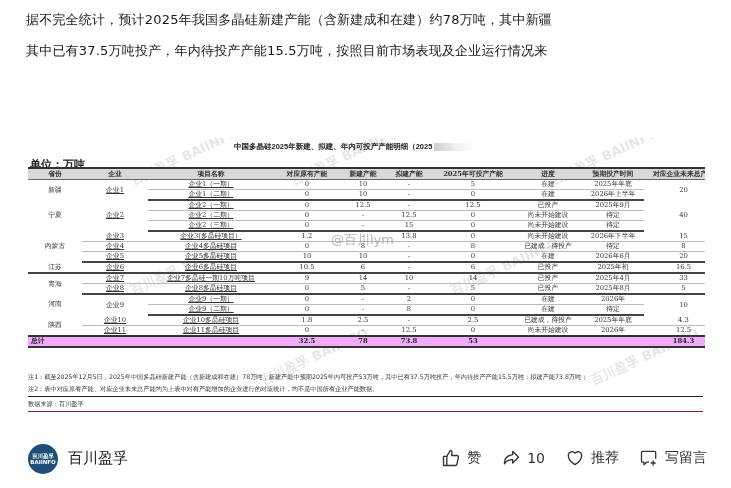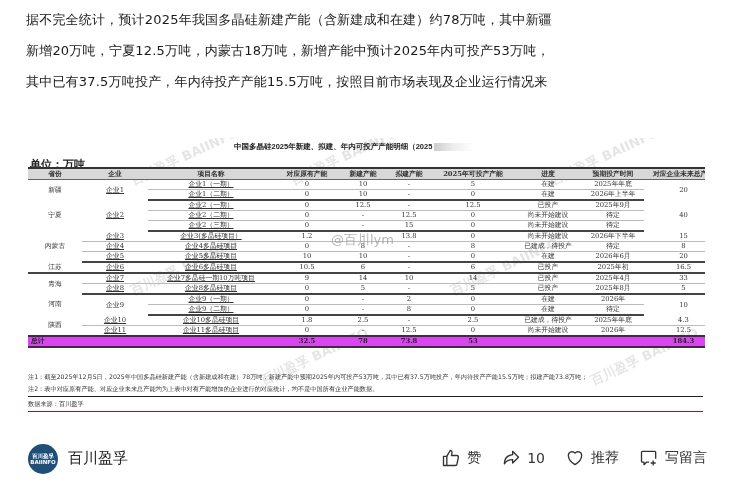--- a/index.html
+++ b/index.html
@@ -45,21 +45,21 @@
     text-align: center; padding: 0 1px; white-space: nowrap;
   }
   table.cap td {
     height: 9.55px; text-align: center; padding: 0 1px;
     white-space: nowrap; border-bottom: 1px solid #bbb; line-height: 9px;
   }
   table.cap td.prov, table.cap td.ent, table.cap td.future { border-bottom: none; }
   table.cap tr.grp-end td { border-bottom: 2px solid #444; }
   table.cap td.ul { text-decoration: underline; }
   table.cap tr.total td {
-    background: #d946ef; font-weight: bold; height: 10px;
+    background: #f0abfc; font-weight: bold; height: 10px;
     border-top: 2px solid #333; border-bottom: 2px solid #333; color: #222;
   }
   .notes {
     position: absolute; left: 2px; top: 235px; width: 675px;
     font-size: 6.2px; color: #333; line-height: 8.5px;
   }
   .notes .n1 { margin-bottom: 3px; }
   .notes .n2 { padding-bottom: 3px; border-bottom: 1.5px solid #222; }
   .notes .src { padding-top: 3px; padding-bottom: 2px; border-bottom: 1.5px solid #8b1c2c; }
 
@@ -90,21 +90,20 @@
     font-size: 14px; color: #333;
   }
   .act { display: flex; align-items: center; gap: 6px; cursor: pointer; }
   .act svg { width: 20px; height: 20px; }
 </style>
 </head>
 <body>
 
 <div class="article-text">
   <p>据不完全统计，预计2025年我国多晶硅新建产能（含新建成和在建）约78万吨，其中新疆</p>
-  <p>新增20万吨，宁夏12.5万吨，内蒙古18万吨，新增产能中预计2025年内可投产53万吨，</p>
   <p>其中已有37.5万吨投产，年内待投产产能15.5万吨，按照目前市场表现及企业运行情况来</p>
 </div>
 
 <div class="figure">
   <span class="watermark" style="left:100px;top:10px;">百川盈孚 BAIINFO</span>
   <span class="watermark" style="left:260px;top:10px;">百川盈孚 BAIINFO</span>
   <span class="watermark" style="left:520px;top:10px;">百川盈孚 BAIINFO</span>
   <span class="watermark" style="left:100px;top:120px;">百川盈孚 BAIINFO</span>
   <span class="watermark" style="left:420px;top:120px;">百川盈孚 BAIINFO</span>
   <span class="watermark" style="left:230px;top:210px;">百川盈孚 BAIINFO</span>

